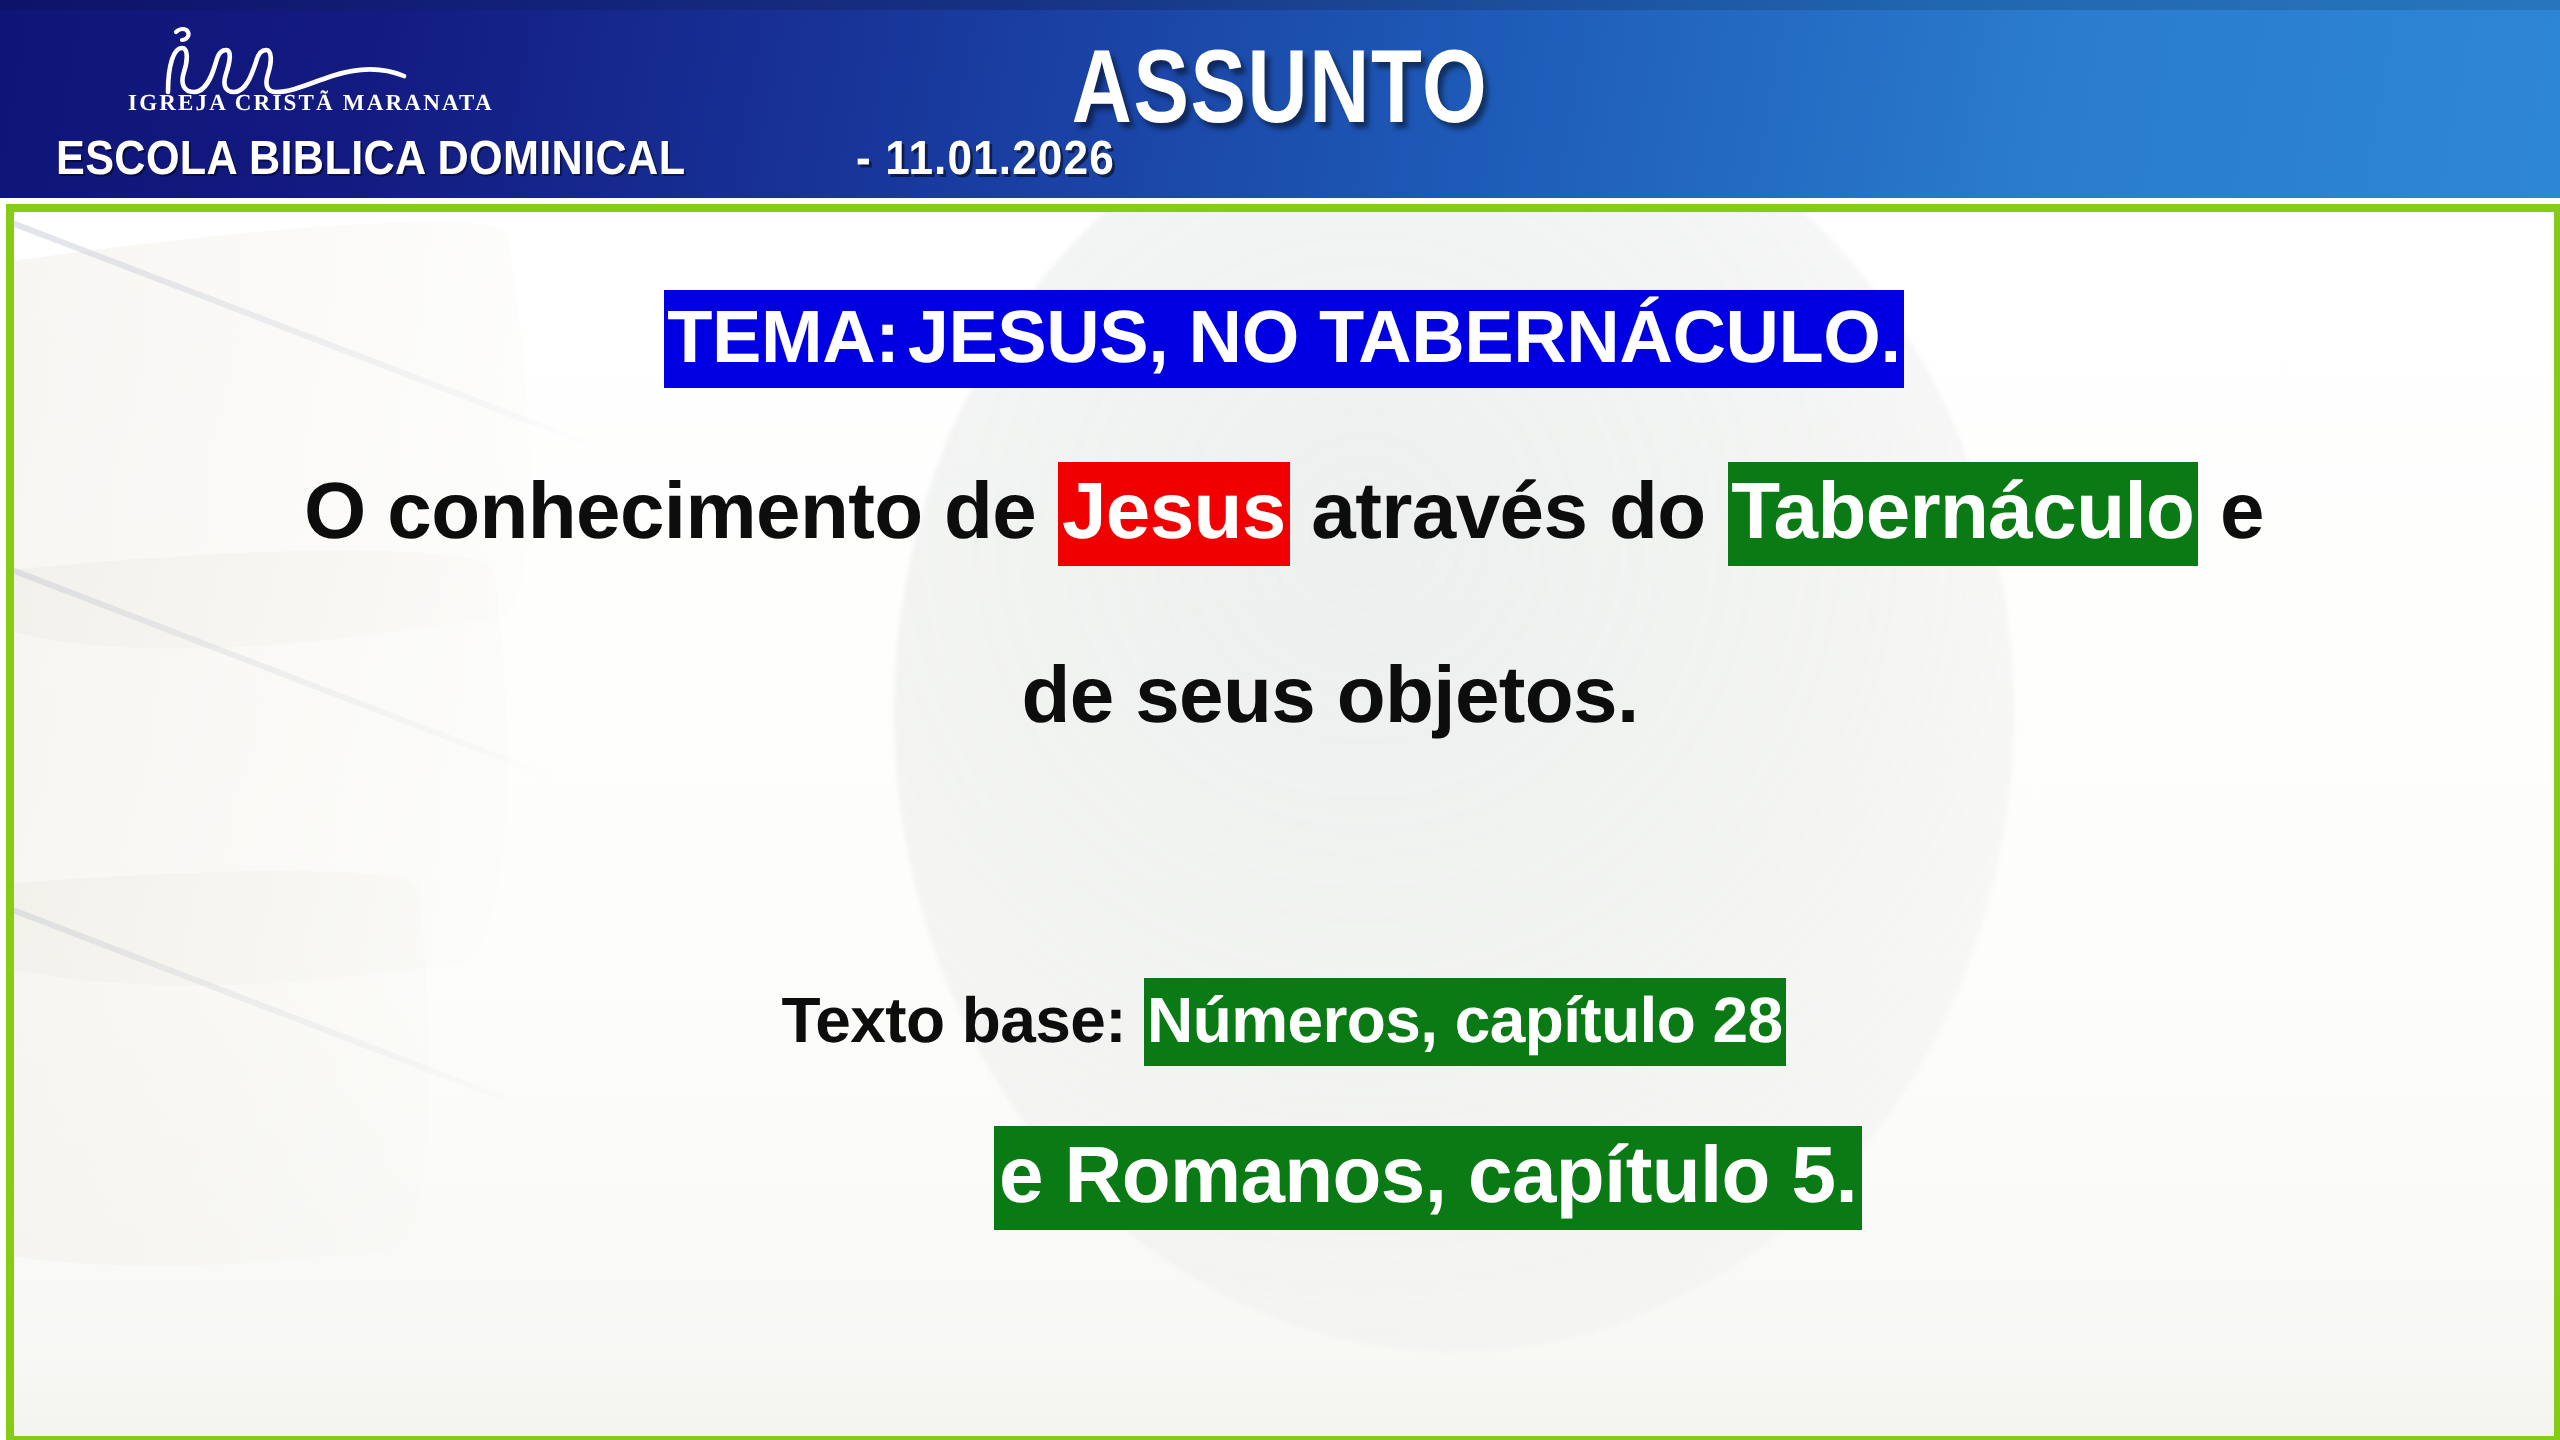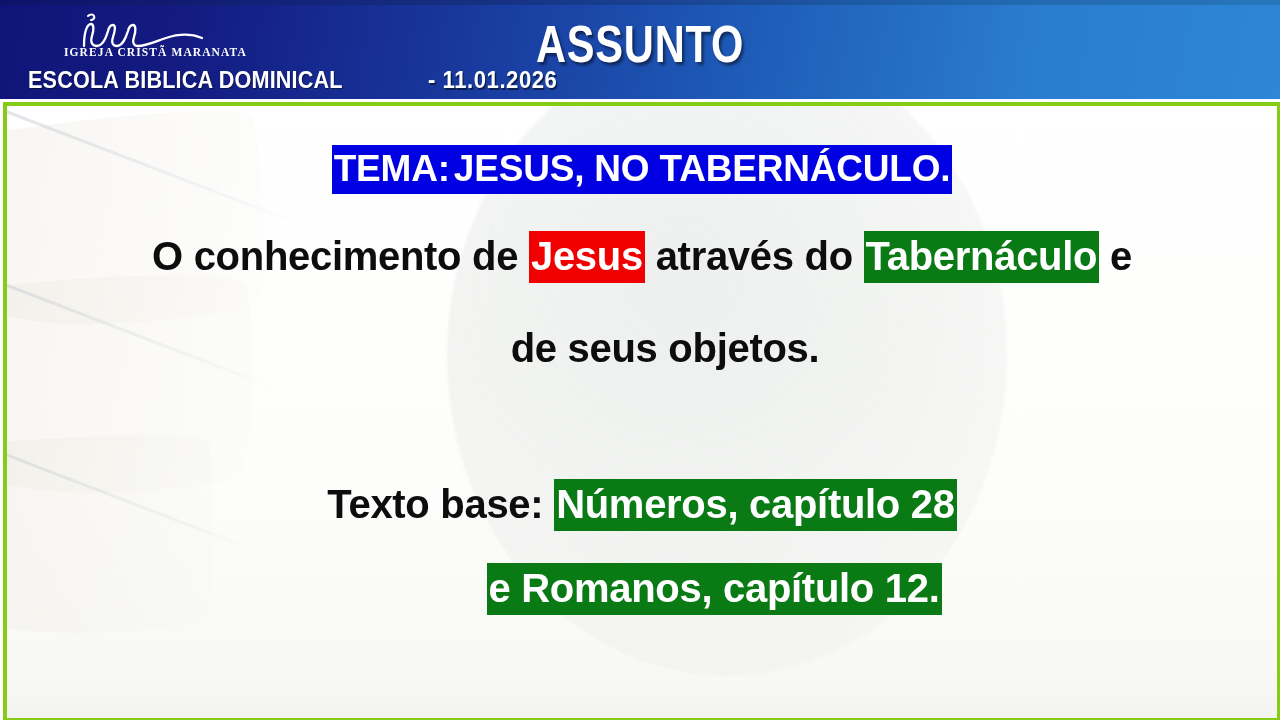--- a/index.html
+++ b/index.html
@@ -232,22 +232,22 @@
     font-size: 40px;
     letter-spacing: -0.3px;
   }
   .line-3 {
     top: 222px;
     font-size: 40px;
     letter-spacing: -0.3px;
     padding-left: 23px;
   }
   .line-4 {
-    top: 378px;
-    font-size: 40px;
+    top: 388px;
+    font-size: 32px;
     letter-spacing: -0.3px;
   }
   .line-5 {
     top: 462px;
     font-size: 40px;
     letter-spacing: -0.3px;
     padding-left: 72px;
   }
 </style>
 </head>
@@ -298,19 +298,19 @@
         <span>O conhecimento de </span><span class="hl hl-red">Jesus</span><span> através do </span><span class="hl hl-green">Tabernáculo</span><span> e</span>
       </div>
 
       <div class="line line-3">de seus objetos.</div>
 
       <div class="line line-4">
         <span>Texto base: </span><span class="hl hl-green">Números, capítulo 28</span>
       </div>
 
       <div class="line line-5">
-        <span class="hl hl-green">e Romanos, capítulo 12.</span>
+        <span class="hl hl-green">e Romanos, capítulo 5.</span>
       </div>
 
     </div>
   </div>
 
 </div>
 
 </body></html>

